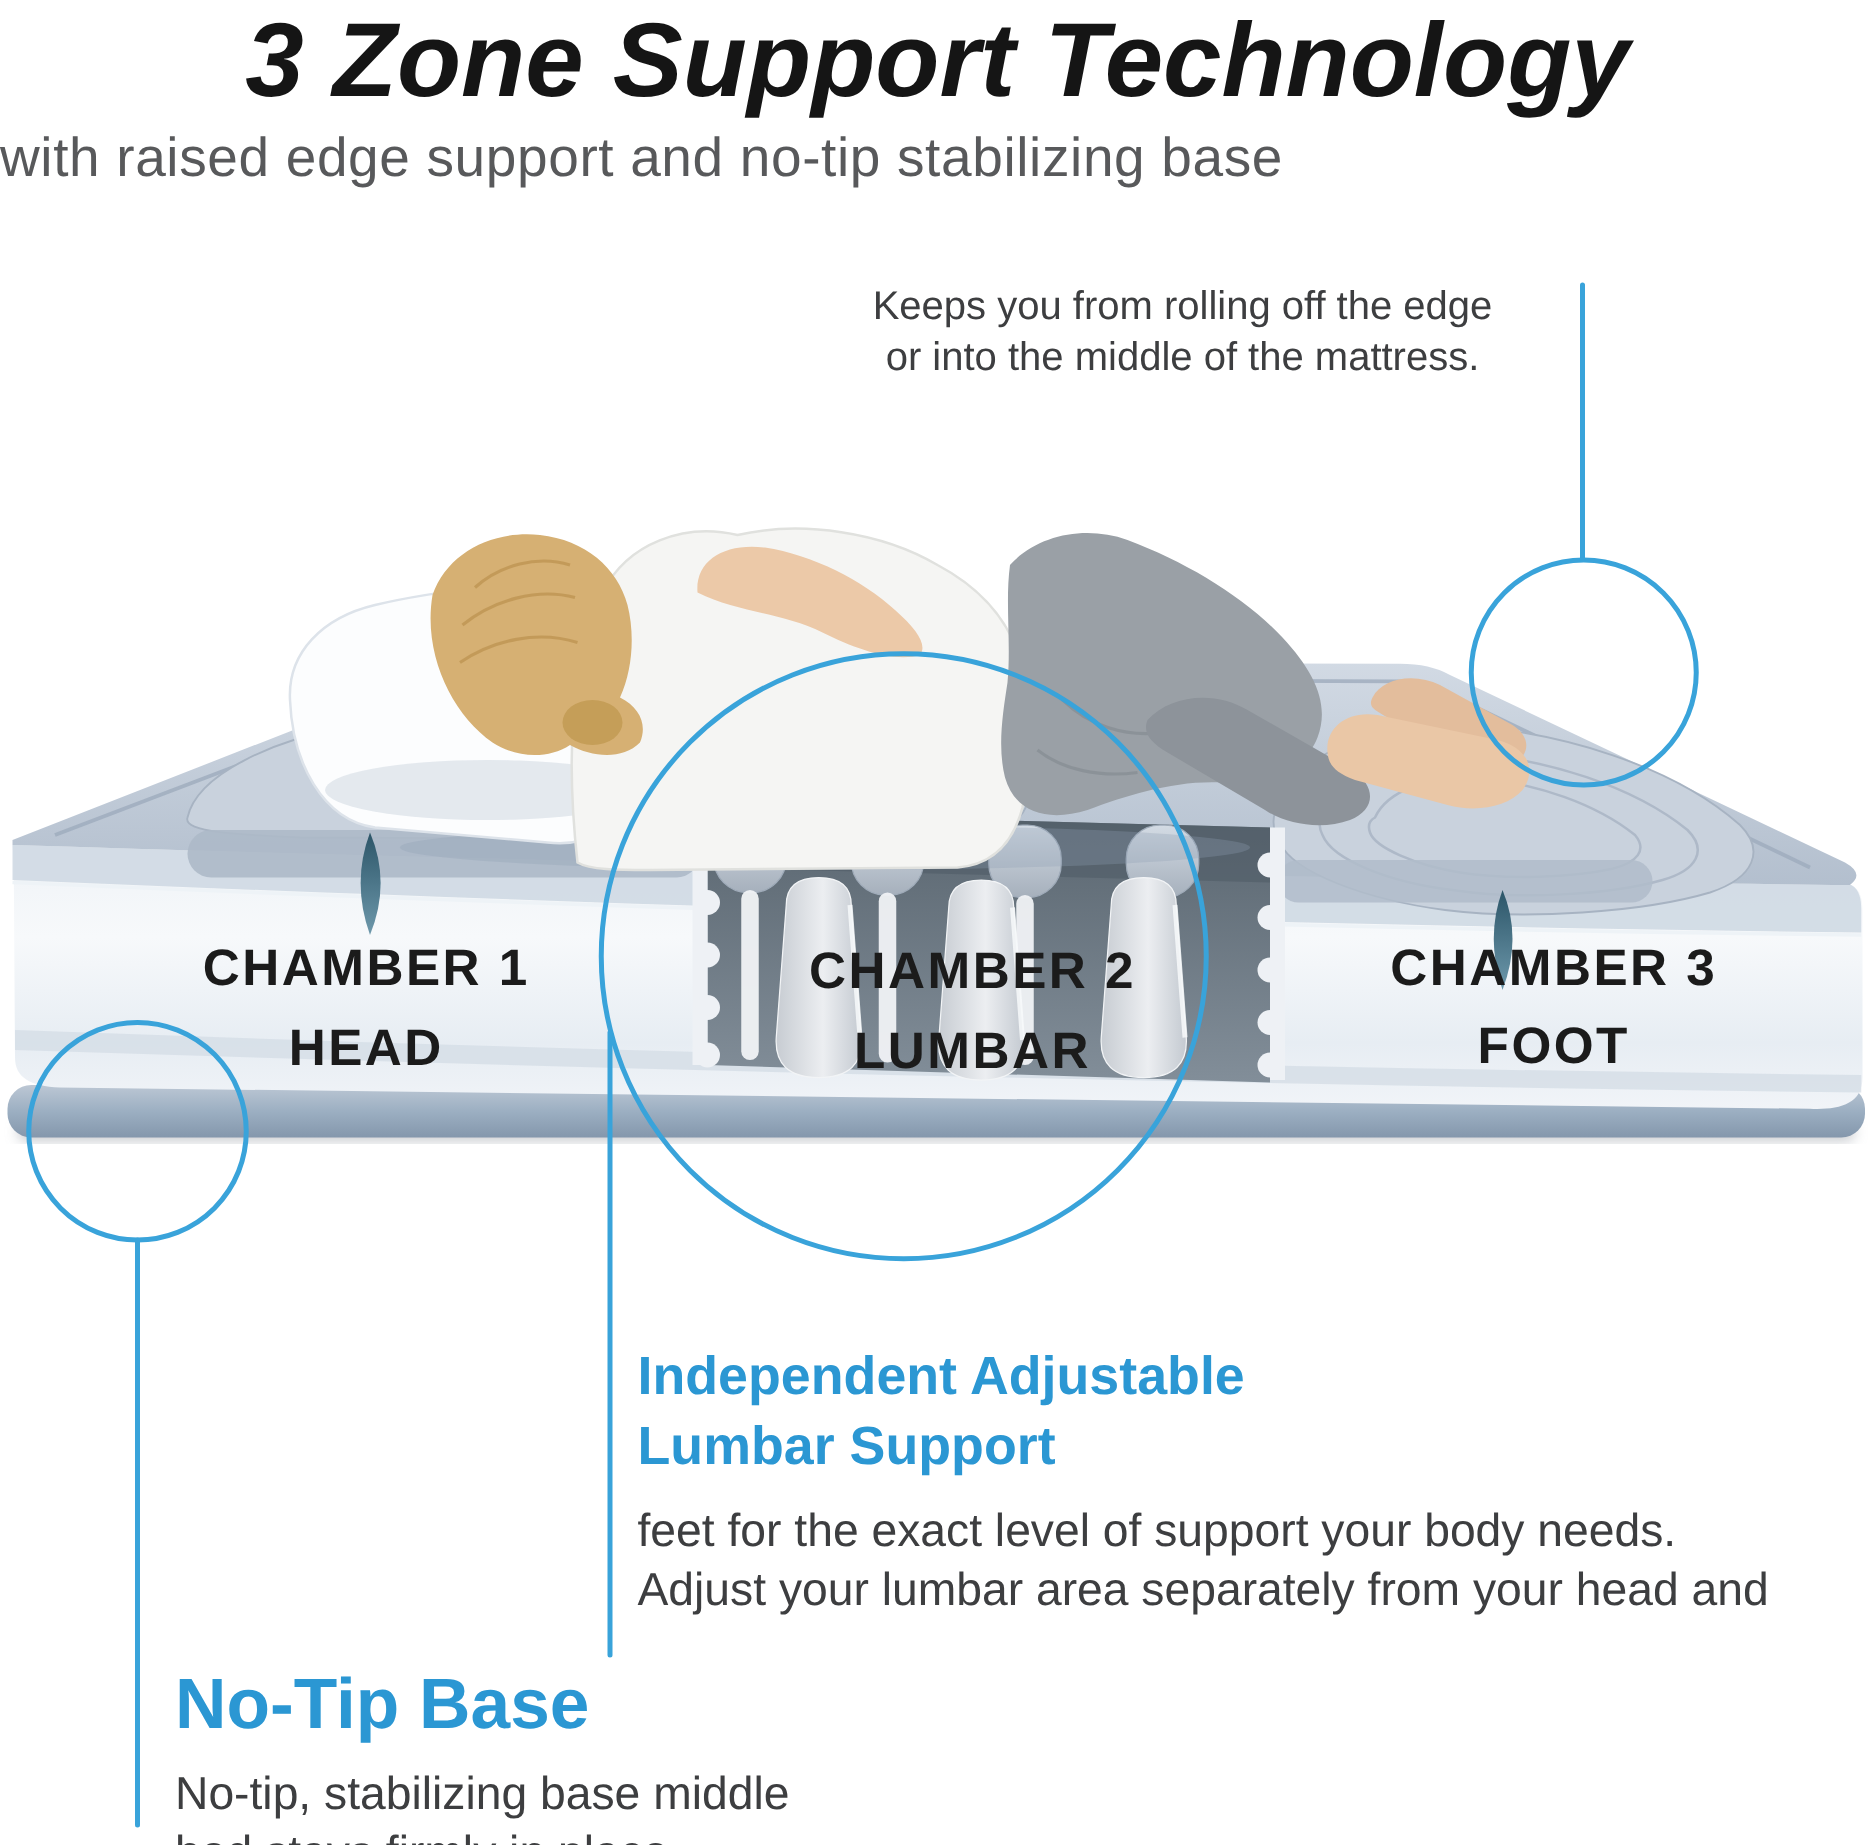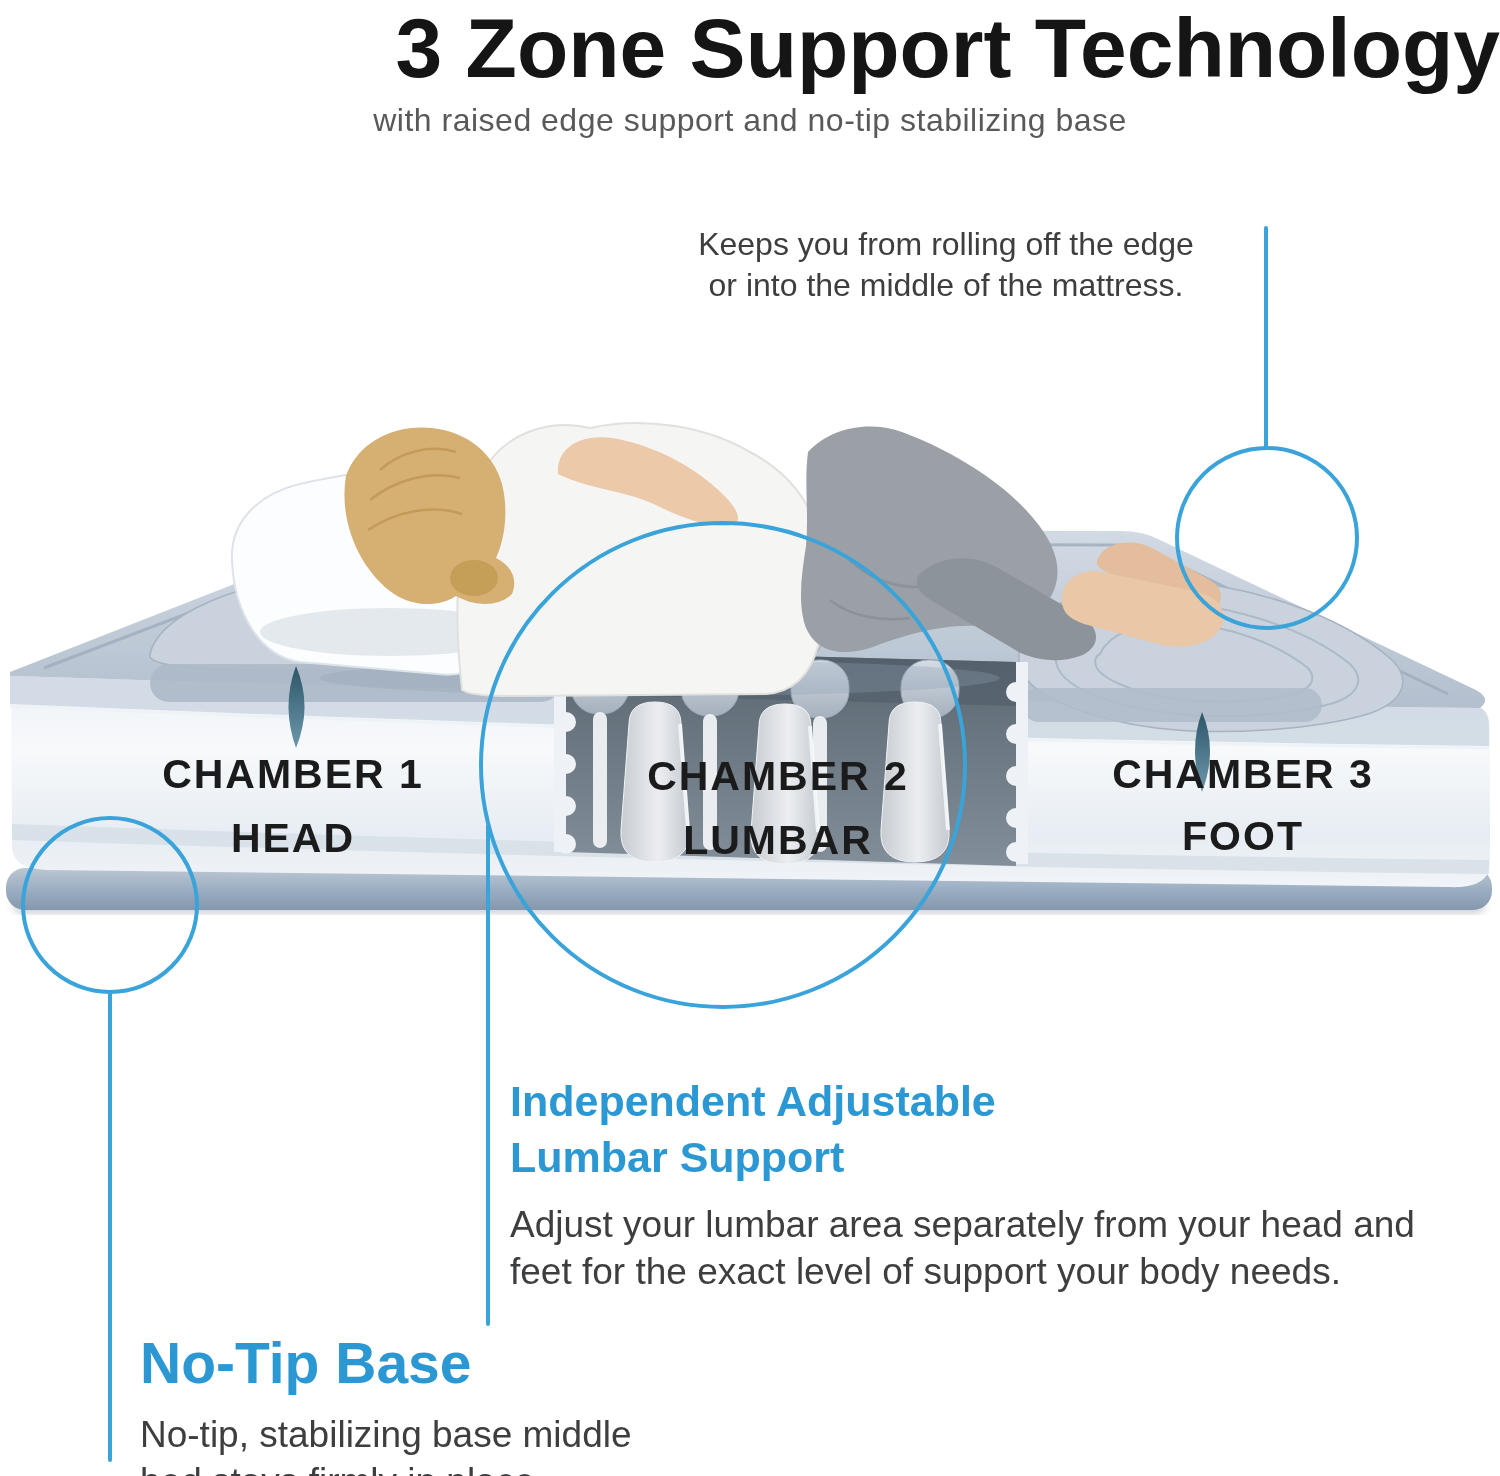--- a/index.html
+++ b/index.html
@@ -2,27 +2,28 @@
 <html style="--accent-blue: #2b97d3; --annotation-blue: #39a3da; --title-color: #151515; --subtitle-color: #58595b; --body-color: #3d3e40; --chamber-label-color: #1b1b1b;"><head>
 <meta charset="utf-8">
 <style>
   html,body{margin:0;padding:0;background:#ffffff;}
   .canvas{
     position:relative;width:1500px;height:1476px;background:#ffffff;overflow:hidden;
     font-family:"Liberation Sans", sans-serif;
   }
   .abs{position:absolute;}
   .page-title{
-    top:0px;left:0;right:0;text-align:right;
+    top:0px;left:0;right:0;text-align:center;
     font-size:84px;font-weight:600;letter-spacing:0px;color:var(--title-color,#151515);
     line-height:1.15;
+    font-style:italic;
   }
   .page-subtitle{
-    top:102px;left:0;right:0;text-align:center;
-    font-size:32px;font-weight:400;color:var(--subtitle-color,#58595b);letter-spacing:.5px;
+    top:102px;left:0;right:0;
+    font-size:44px;font-weight:400;color:var(--subtitle-color,#58595b);letter-spacing:.5px;
   }
   .callout-heading{
     color:var(--accent-blue,#2b97d3);font-weight:600;font-size:53px;line-height:1.3;
   }
   .callout-body{
     color:var(--body-color,#3d3e40);font-weight:400;font-size:32px;line-height:1.28;
   }
   .edge-block{top:212px;left:648px;width:596px;text-align:center;}
   .edge-block .callout-body{margin-top:12px;}
   .lumbar-block{top:1074px;left:510px;width:930px;text-align:left;}
@@ -185,22 +186,22 @@
       <div>or into the middle of the mattress.</div>
     </div>
   </div>
 
   <div class="abs lumbar-block">
     <div class="callout-heading">
       <div>Independent Adjustable</div>
       <div>Lumbar Support</div>
     </div>
     <div class="callout-body">
+      <div>feet for the exact level of support your body needs.</div>
       <div>Adjust your lumbar area separately from your head and</div>
-      <div>feet for the exact level of support your body needs.</div>
     </div>
   </div>
 
   <div class="abs base-block">
     <div class="callout-heading">No-Tip Base</div>
     <div class="callout-body">
       <div>No-tip, stabilizing base middle</div>
       <div>bed stays firmly in place.</div>
     </div>
   </div>

